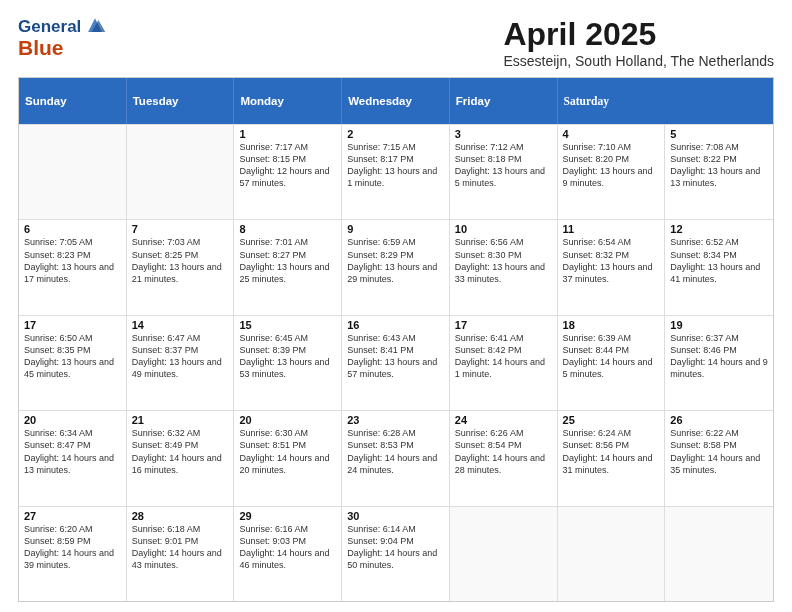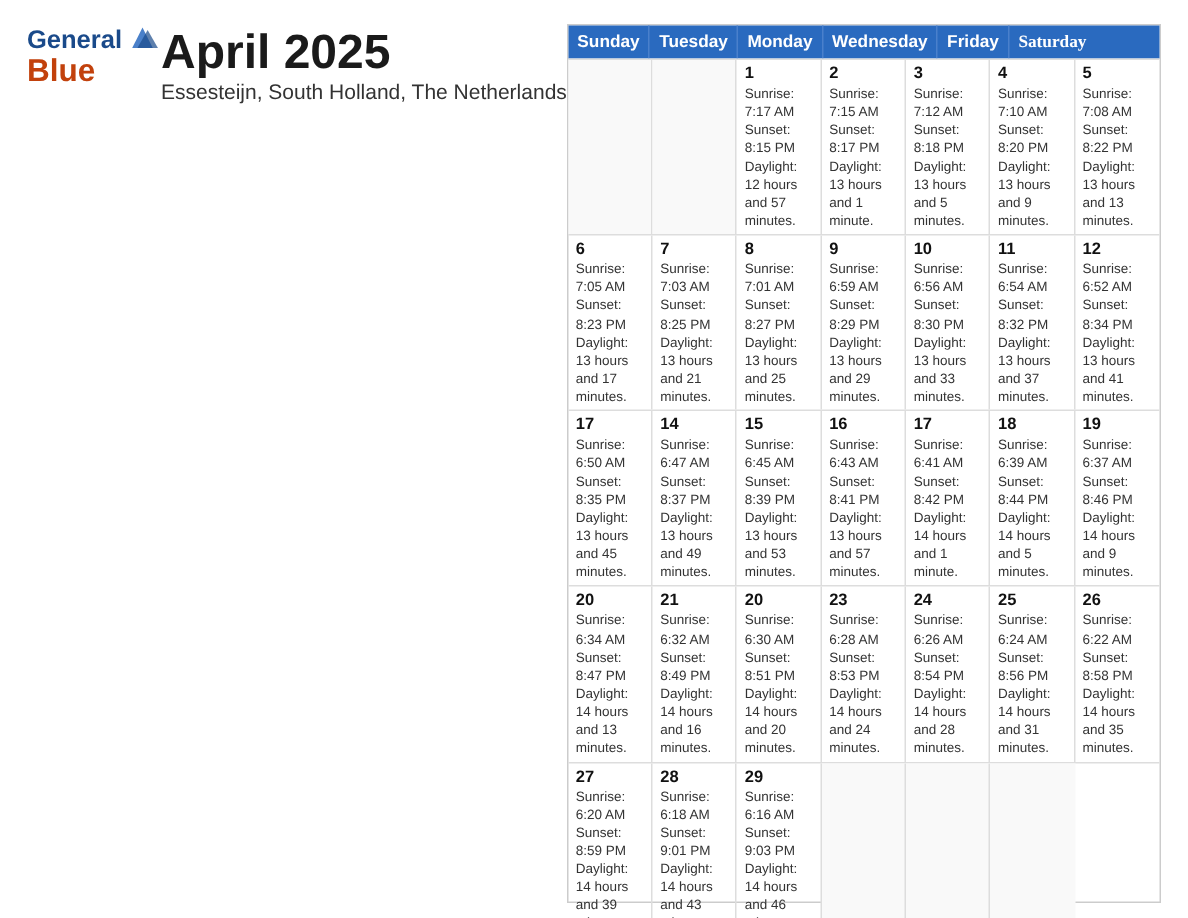--- a/index.html
+++ b/index.html
@@ -8,20 +8,21 @@
       height: 612px;
       font-family: Arial, sans-serif;
       background: #fff;
       overflow: hidden;
     }
     .page {
       width: 792px;
       height: 612px;
       padding: 16px 18px 10px 18px;
       display: flex;
+      flex-direction: column;
       border-radius: 15px;
     }
     .header {
       display: flex;
       justify-content: space-between;
       align-items: flex-start;
       margin-bottom: 8px;
     }
     .logo {
       display: flex;
@@ -59,21 +60,21 @@
     }
     .cal-header {
       display: grid;
       grid-template-columns: repeat(7, 1fr);
       background: #2a6abf;
     }
     .cal-header-cell {
       color: #fff;
       font-size: 11.5px;
       font-weight: bold;
-      padding: 5px 6px;
+      padding: 17px 6px;
       text-align: left;
       border-right: 1px solid #4a80cc;
     }
     .cal-header-cell:last-child { border-right: none; font-family: Liberation Serif, serif; }
     .cal-body {
       flex: 1;
       display: flex;
       flex-direction: column;
     }
     .cal-row {
@@ -257,19 +258,23 @@
             <div class="day-info">Sunrise: 6:20 AM<br>Sunset: 8:59 PM<br>Daylight: 14 hours and 39 minutes.</div>
           </div>
           <div class="cal-cell">
             <div class="day-num">28</div>
             <div class="day-info">Sunrise: 6:18 AM<br>Sunset: 9:01 PM<br>Daylight: 14 hours and 43 minutes.</div>
           </div>
           <div class="cal-cell">
             <div class="day-num">29</div>
             <div class="day-info">Sunrise: 6:16 AM<br>Sunset: 9:03 PM<br>Daylight: 14 hours and 46 minutes.</div>
           </div>
+          <div class="cal-cell">
+            <div class="day-num">30</div>
+            <div class="day-info">Sunrise: 6:14 AM<br>Sunset: 9:04 PM<br>Daylight: 14 hours and 50 minutes.</div>
+          </div>
           <div class="cal-cell empty"></div>
           <div class="cal-cell empty"></div>
           <div class="cal-cell empty"></div>
         </div>
       </div>
   </div>
 </div>
 
 </body></html>

